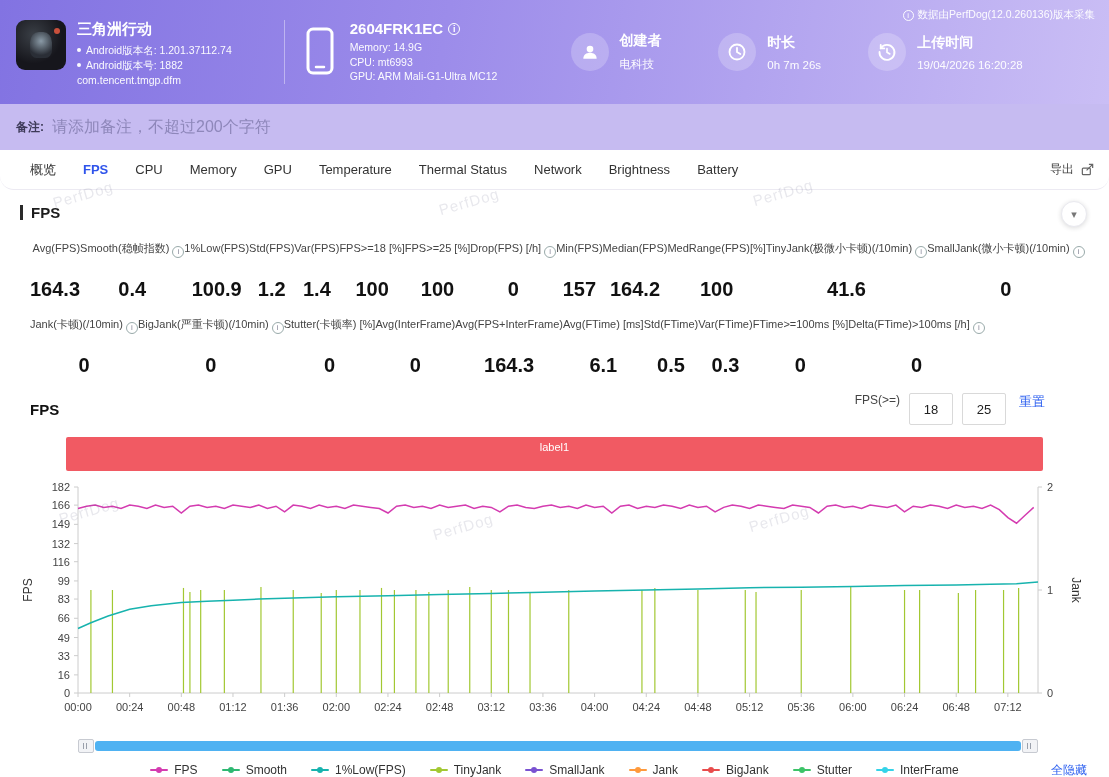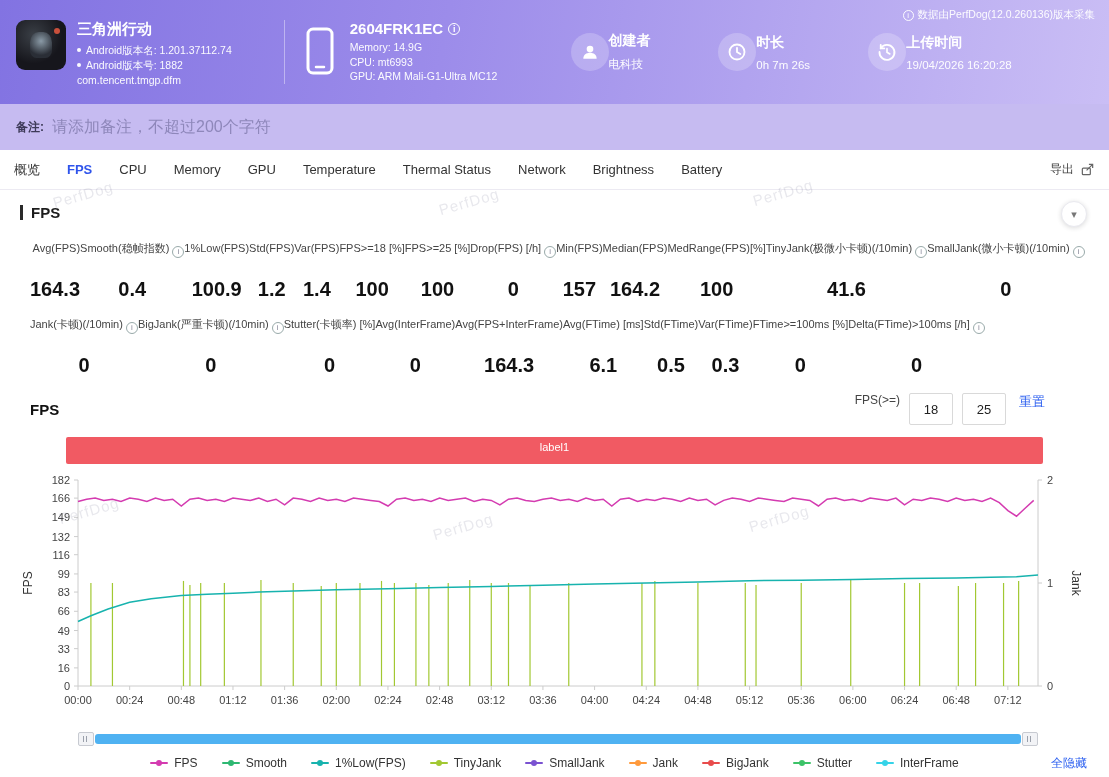--- a/index.html
+++ b/index.html
@@ -20,42 +20,42 @@
               background:#c9503c; z-index:2; }
   .app-title { font-size:15px; font-weight:bold; margin-bottom:4px; }
   .app-line { font-size:10.5px; line-height:15px; opacity:.96; }
   .app-line.dot::before { content:''; display:inline-block; width:4px; height:4px; border-radius:50%;
               background:#fff; margin-right:5px; vertical-align:2px; }
   .hdr-divider { width:1px; height:64px; background:rgba(255,255,255,.4); margin:0 18px 0 6px; flex:none; }
   .device-block { display:flex; gap:13px; width:268px; align-items:center; }
   .phone-svg { flex:none; }
   .device-name { font-size:15px; font-weight:bold; margin-bottom:3px; display:flex; align-items:center; gap:5px; }
   .dev-line { font-size:10.5px; line-height:14.5px; opacity:.96; }
-  .meta-block { display:flex; align-items:center; }
+  .meta-block { display:flex; gap:11px; align-items:center; }
   .mb-creator { width:148px; } .mb-duration { width:150px; } .mb-upload { width:225px; }
   .meta-circle { width:38px; height:38px; border-radius:50%; background:rgba(255,255,255,.22);
                  display:flex; align-items:center; justify-content:center; flex:none; }
   .meta-label { font-size:14px; font-weight:bold; }
   .meta-value { font-size:11.5px; margin-top:7px; opacity:.97; }
   .info-circle { display:inline-flex; align-items:center; justify-content:center;
                  width:12px; height:12px; border-radius:50%; border:1px solid currentColor;
                  font-size:9px; font-style:normal; }
   .version-note { position:absolute; top:8px; right:14px; font-size:10.5px; color:rgba(255,255,255,.95);
                   display:flex; align-items:center; gap:4px; }
 
   
   .note-bar { height:46px; background:#c6bbf1; display:flex; align-items:center; padding:0 16px; }
   .note-label { font-size:12px; color:#3d3a58; font-weight:bold; margin-right:8px; }
   .note-input { flex:1; background:transparent; border:none; outline:none; font-size:16px; color:#1d4ed8;
                 font-family:"Liberation Sans", sans-serif; }
   .note-input::placeholder { color:#8e87ba; }
 
   
   .tabbar { position:relative; height:40px; border-bottom:1px solid #eceaf2; display:flex;
-            align-items:center; padding:0 14px; background:#fff; }
+            align-items:center; padding:0 30px; background:#fff;border-radius:14px; }
   .tab { font-size:13px; color:#333; margin-right:27px; cursor:pointer; white-space:nowrap; }
   .tab.active { color:#2f54eb; font-weight:bold; }
   .export-btn { position:absolute; right:14px; display:flex; gap:6px; align-items:center;
                 font-size:12px; color:#444; cursor:pointer; }
 
   
   .section-head { display:flex; align-items:center; padding:0 20px; margin-top:14px; position:relative; }
   .vbar { width:3px; height:15px; background:#2a2a2a; margin-right:8px; }
   .section-title { font-size:15px; font-weight:bold; color:#1c1c1c; }
   .collapse-btn { position:absolute; right:22px; top:-3px; width:26px; height:26px; border-radius:50%;
@@ -75,21 +75,21 @@
   .stat-value { font-size:20px; font-weight:bold; color:#111; margin-top:9px; }
 
   
   .chart-head { display:flex; align-items:center; padding:0 30px; margin-top:16px; }
   .chart-title { font-size:15px; font-weight:bold; color:#111; }
   .chart-controls { margin-left:auto; margin-right:34px; display:flex; align-items:flex-start; }
   .thresh-label { font-size:12px; color:#444; }
   .thresh-input { width:44px; height:32px; border:1px solid #d9d9d9; border-radius:2px; font-size:13px;
                   text-align:center; margin-left:9px; color:#222; font-family:"Liberation Sans", sans-serif; }
   .reset-link { margin-left:13px; color:#2b5ff0; font-size:13px; text-decoration:none; cursor:pointer; }
-  .banner { margin:12px 66px 0 66px; height:27px; line-height:20px; color:#fff; font-size:11px;
+  .banner { margin:12px 66px 0 66px; height:34px; line-height:20px; color:#fff; font-size:11px;
             text-align:center; border-radius:2px; }
   #chart { display:block; margin-left:16px; margin-top:4px; }
   .tick { font-size:11px; fill:#444; }
   .axis-title { font-size:12px; fill:#333; }
 
   
   .scrollbar { position:relative; margin:6px 71px 0 78px; height:14px; }
   .grip { position:absolute; top:0; width:16px; height:14px; background:#f2f3f6; border:1px solid #c7cad1;
           border-radius:2px; cursor:ew-resize; }
   .grip::after { content:''; position:absolute; left:4px; right:4px; top:3px; bottom:3px;

